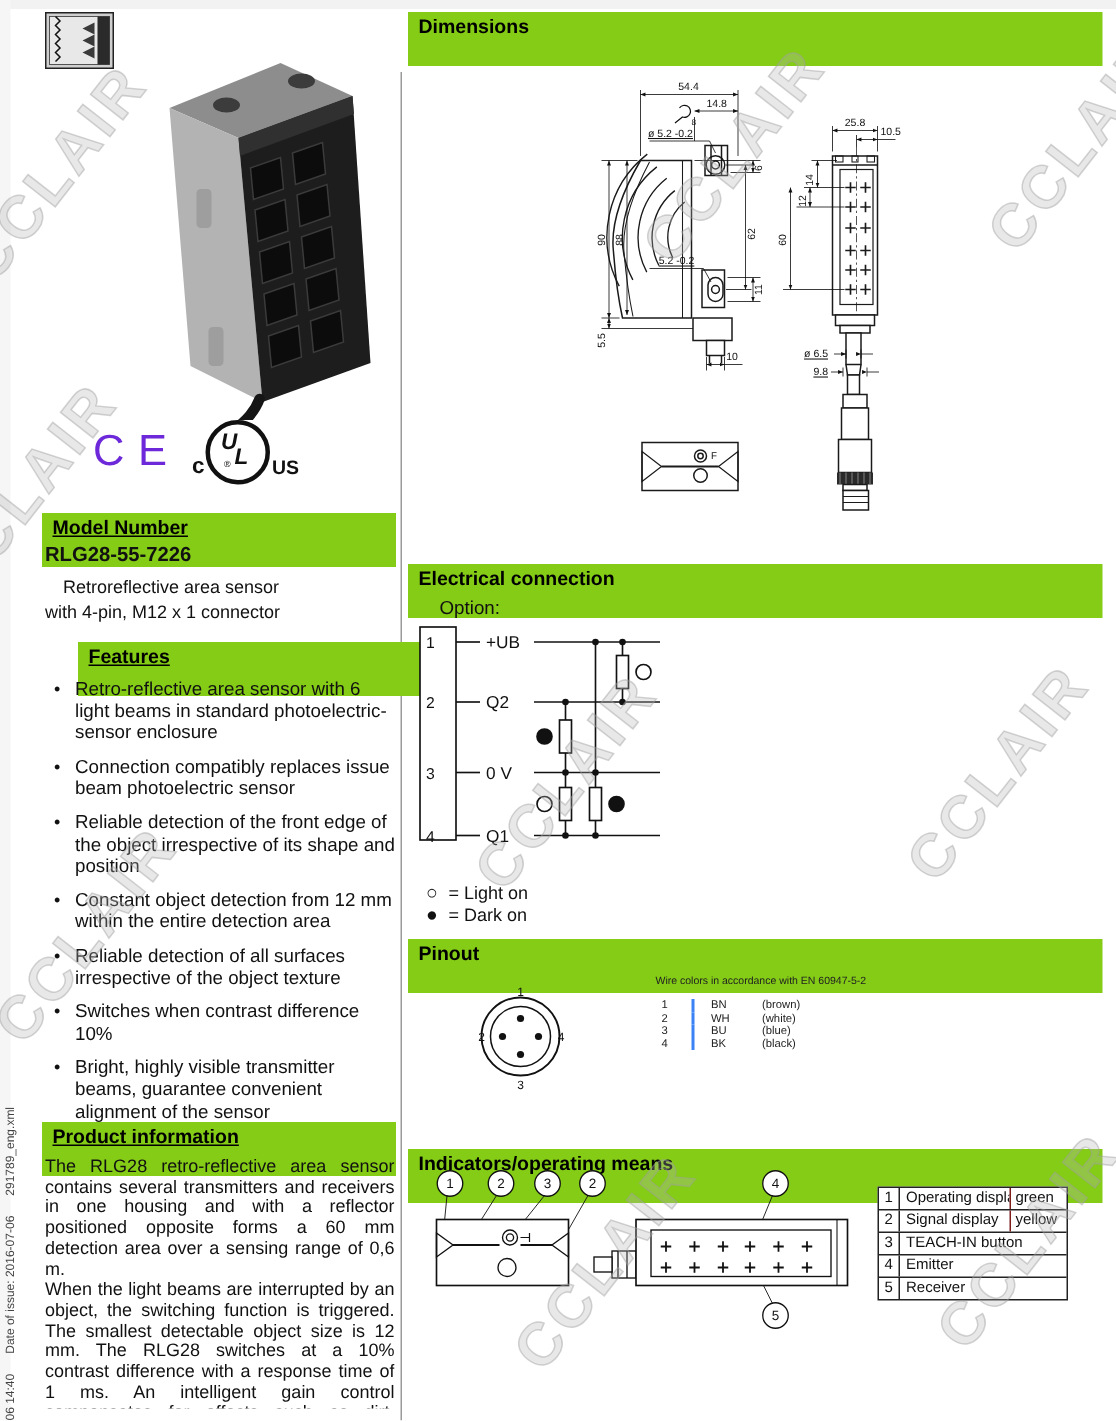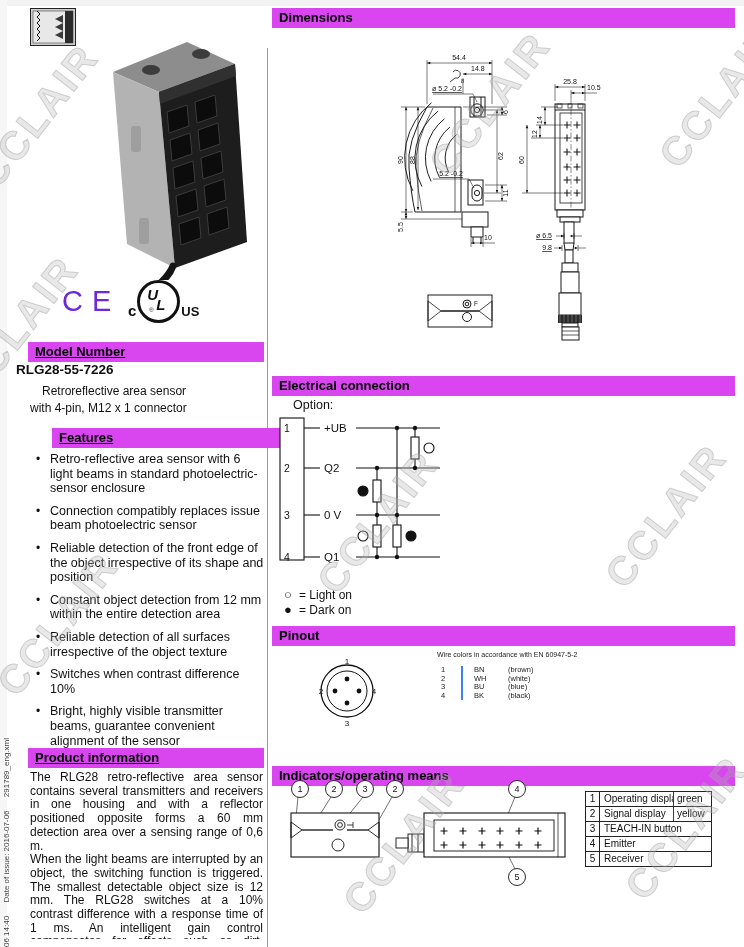--- a/index.html
+++ b/index.html
@@ -2,25 +2,25 @@
 <html><head>
 <meta charset="utf-8">
 <style>
   html,body{margin:0;padding:0;}
   body{width:744px;height:947px;position:relative;background:#fff;
        font-family:"Liberation Sans","DejaVu Sans",sans-serif;color:#111;overflow:hidden;}
   .abs{position:absolute;}
   .edge-top{left:0;top:0;width:744px;height:6px;background:#f2f2f2;}
   .edge-left{left:0;top:0;width:7px;height:947px;background:#f6f6f6;}
   .divider{left:267px;top:48px;width:1px;height:899px;background:#9a9a9a;}
-  .hdr{height:20px;background:#d946ef;color:#000;font-weight:bold;font-size:13px;
+  .hdr{height:36px;background:#84cc16;color:#000;font-weight:bold;font-size:13px;
        line-height:20px;padding-left:7px;box-sizing:border-box;}
   .hdr-left{left:28px;width:236px;text-decoration:underline;}
   .hdr-right{left:272px;width:463px;}
-  .model-code{left:16px;top:362px;font-size:13.5px;font-weight:bold;}
+  .model-code{left:30px;top:362px;font-size:13.5px;font-weight:bold;}
   .model-d1{left:42px;top:384px;font-size:12px;}
   .model-d2{left:30px;top:401px;font-size:12px;}
   .features-list{left:36px;top:452px;width:228px;height:296px;overflow:hidden;}
   .feat{display:flex;margin-bottom:8px;font-size:12.5px;line-height:14.6px;}
   .feat .dot{width:14px;flex:0 0 14px;font-size:12px;}
   .feat .dot::before{content:"\2022";}
   .pinfo{left:30px;top:771px;width:233px;height:168px;overflow:hidden;
          font-size:12px;line-height:13.7px;text-align:justify;}
   .pinfo p{margin:0;}
   .ce-mark{left:62px;top:285px;font-size:29px;letter-spacing:9px;color:#6d28d9;}

